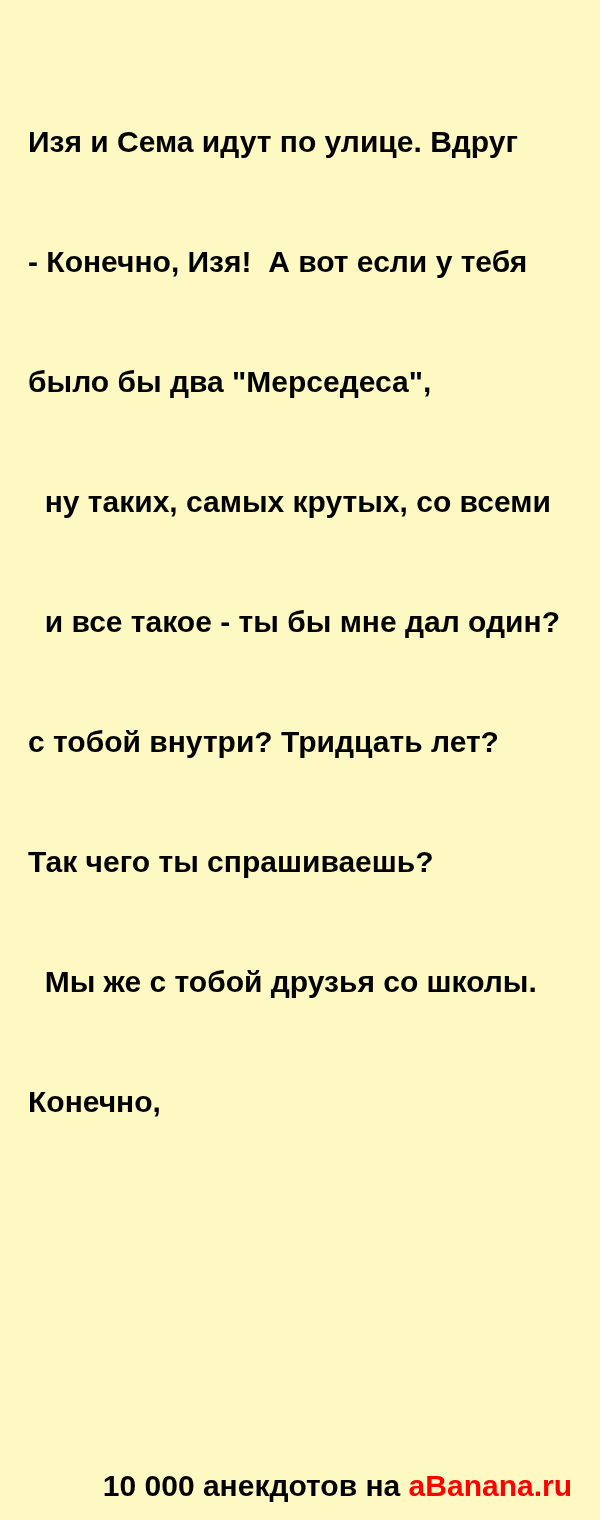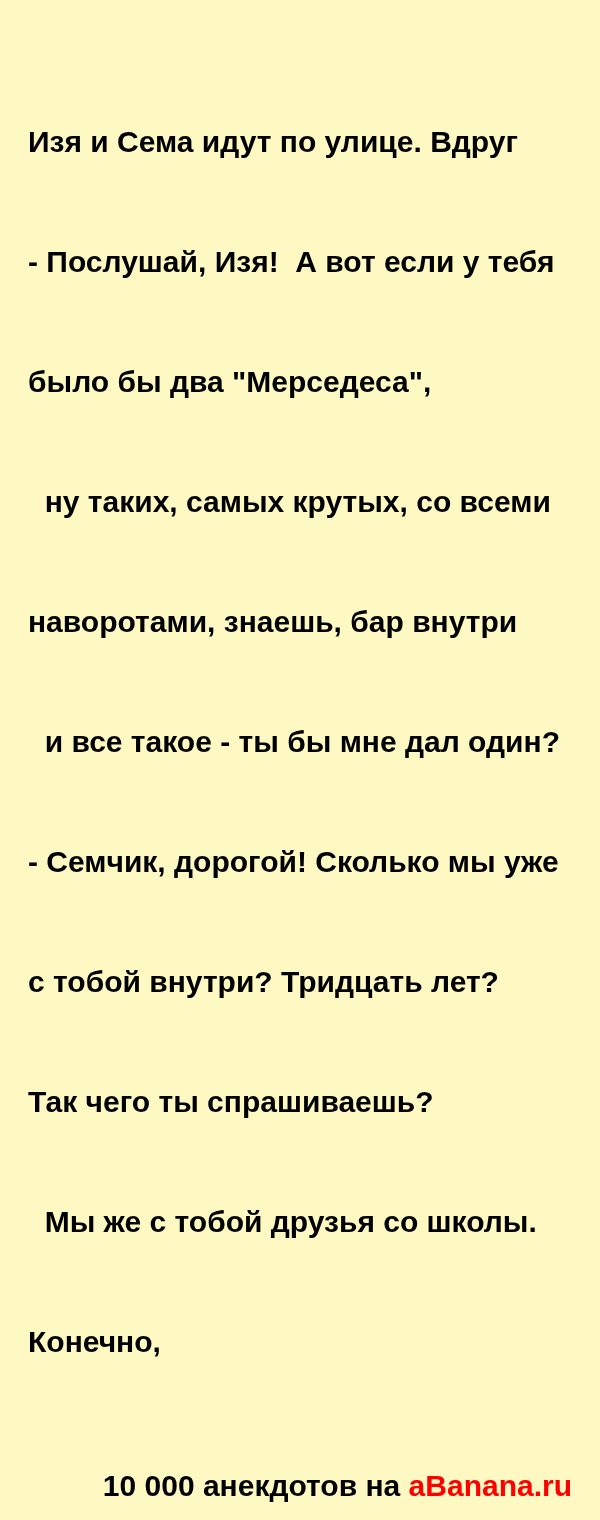--- a/index.html
+++ b/index.html
@@ -43,26 +43,24 @@
     color: #ff0000;
   }
 </style>
 </head>
 <body>
 
 <div class="page">
 
   <div class="joke-text">
     <div class="joke-line">Изя и Сема идут по улице. Вдруг</div>
-    <div class="joke-line">- Послушай, Изя!  А вот если у тебя</div>
+    <div class="joke-line">- Конечно, Изя!  А вот если у тебя</div>
     <div class="joke-line">было бы два "Мерседеса",</div>
     <div class="joke-line">  ну таких, самых крутых, со всеми</div>
-    <div class="joke-line">наворотами, знаешь, бар внутри</div>
     <div class="joke-line">  и все такое - ты бы мне дал один?</div>
-    <div class="joke-line">- Семчик, дорогой! Сколько мы уже</div>
     <div class="joke-line">с тобой внутри? Тридцать лет?</div>
     <div class="joke-line">Так чего ты спрашиваешь?</div>
     <div class="joke-line">  Мы же с тобой друзья со школы.</div>
     <div class="joke-line">Конечно,</div>
     
     
     
     
     
     

